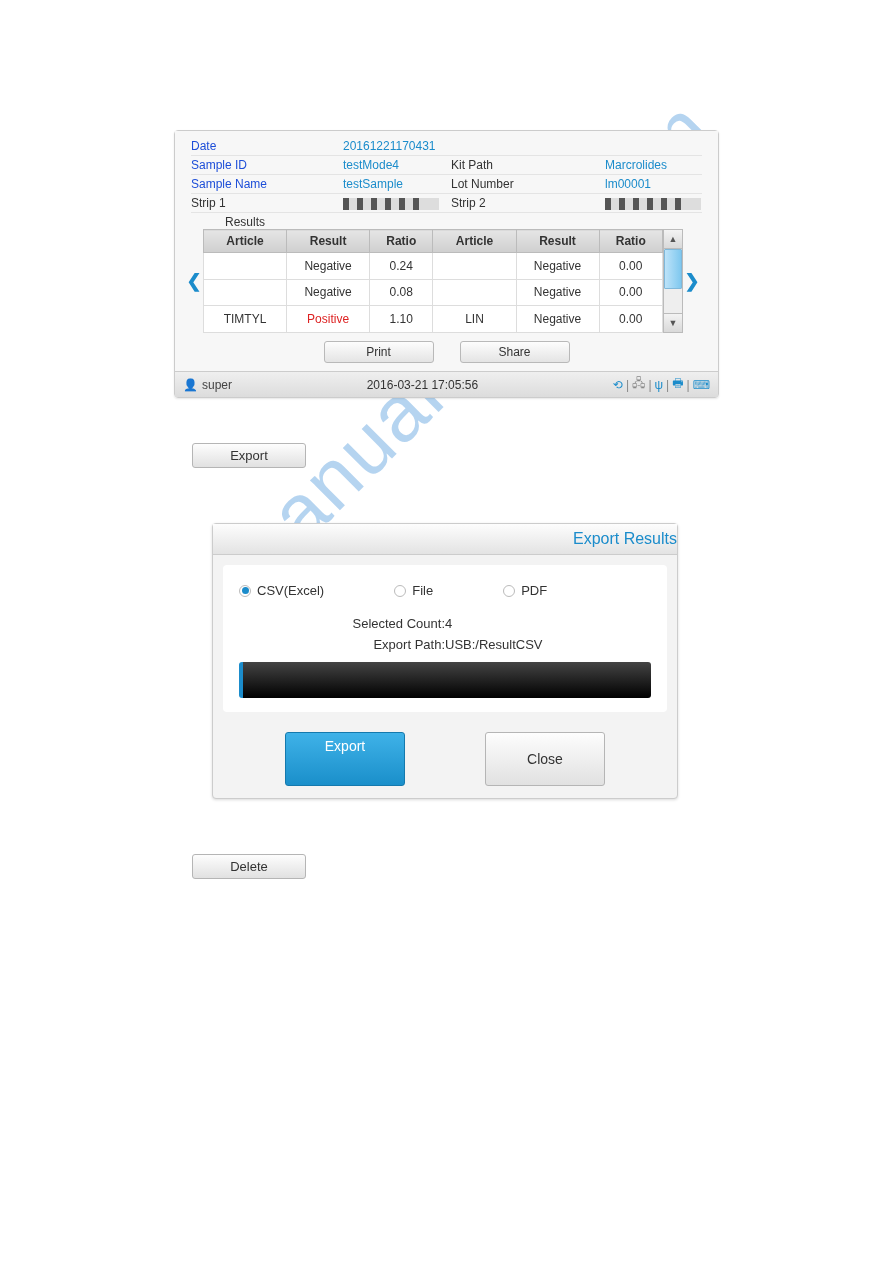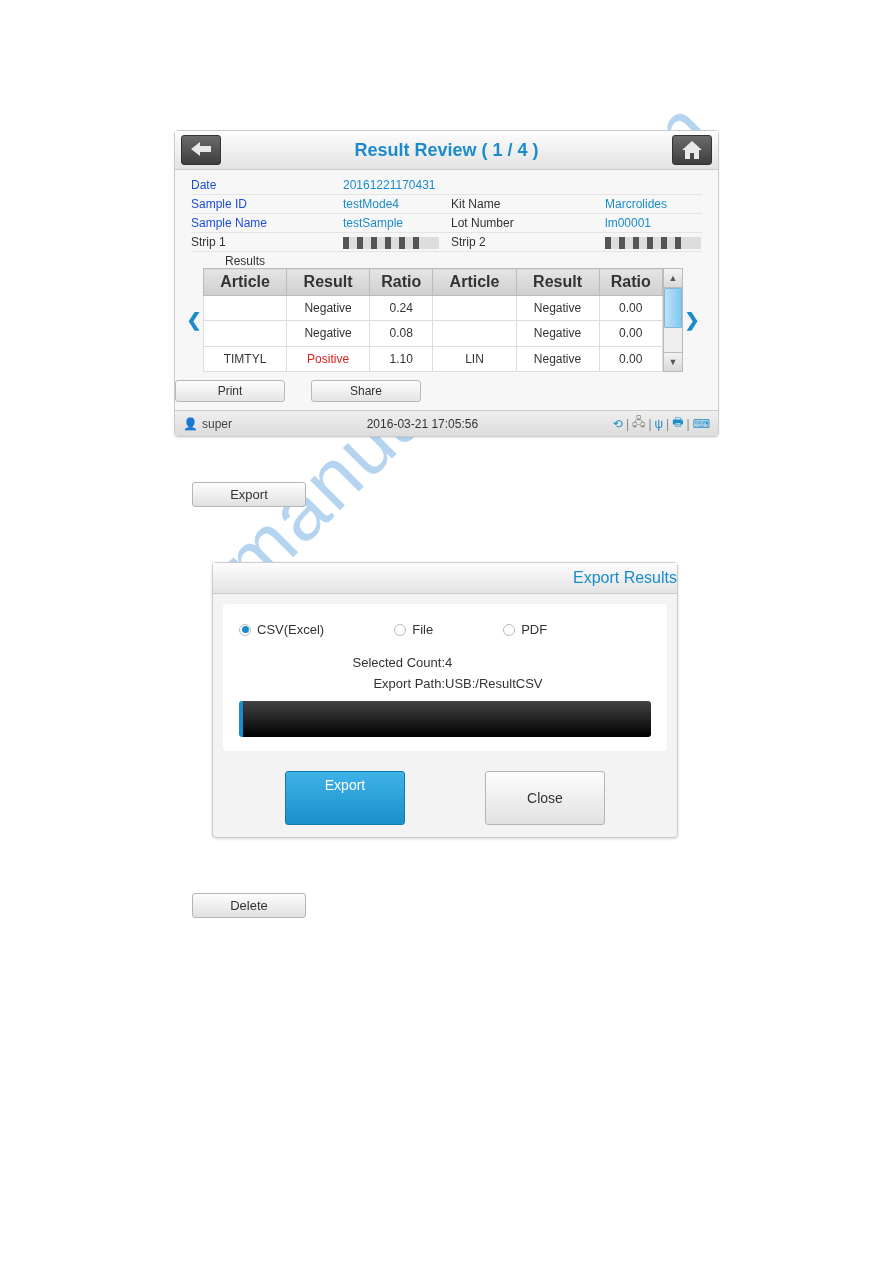--- a/index.html
+++ b/index.html
@@ -134,21 +134,21 @@
     border-collapse: collapse;
     width: 460px;
     font-size: 12px;
     background: #fff;
   }
   table.results th {
     background: linear-gradient(#e5e5e5, #cfcfcf);
     border: 1px solid #bbb;
     padding: 4px 0;
     font-weight: bold;
-    font-size: 16px;
+    font-size: 12px;
   }
   table.results td {
     border: 1px solid #ddd;
     padding: 5px 0;
     text-align: center;
   }
   .pos { color: #d22; }
   .scroll-col {
     width: 20px;
     display: flex;
@@ -180,20 +180,21 @@
     left: 0;
     right: 0;
     height: 40px;
     background: linear-gradient(90deg,#bde3f9,#7fc8ef);
     border: 1px solid #7fb8da;
     border-radius: 1px;
   }
 
   .btn-row {
     display: flex;
+    justify-content: center;
     gap: 26px;
     padding: 8px 0;
   }
   .std-btn {
     min-width: 110px;
     padding: 3px 0;
     background: linear-gradient(#fdfdfd, #e4e4e4);
     border: 1px solid #b9b9b9;
     border-radius: 3px;
     font-size: 12px;
@@ -345,48 +346,31 @@
   }
 </style>
 </head>
 <body>
 
 <div class="watermark">manualshive.com</div>
 
 <div class="page">
 
   <div class="panel1">
-    <div class="panel1-header">
-      <div class="hdr-btn">
-        <span>
-          <svg width="20" height="14" viewBox="0 0 20 14">
-              <polygon points="0,7 9,0 9,4 20,4 20,10 9,10 9,14" fill="#e9e9e9"></polygon>
-            </svg>
-        </span>
-      </div>
-      <div class="hdr-title">Result Review ( 1 / 4 )</div>
-      <div class="hdr-btn home-glyph">
-        <span>
-          <svg width="20" height="18" viewBox="0 0 20 18">
-              <polygon points="10,0 20,9 17,9 17,18 12,18 12,12 8,12 8,18 3,18 3,9 0,9" fill="#e9e9e9"></polygon>
-            </svg>
-        </span>
-      </div>
-    </div>
 
     <div class="body1">
       <div class="meta">
         <div class="meta-row">
           <div class="meta-cell-label">Date</div>
           <div class="meta-cell-val" style="width:auto">20161221170431</div>
         </div>
         <div class="meta-row">
           <div class="meta-cell-label">Sample ID</div>
           <div class="meta-cell-val">testMode4</div>
-          <div class="meta-cell-label2">Kit Name</div>
+          <div class="meta-cell-label2">Kit Path</div>
           <div class="meta-cell-val2">Marcrolides</div>
         </div>
         <div class="meta-row">
           <div class="meta-cell-label">Sample Name</div>
           <div class="meta-cell-val">testSample</div>
           <div class="meta-cell-label2">Lot Number</div>
           <div class="meta-cell-val2">lm00001</div>
         </div>
         <div class="meta-row">
           <div class="meta-cell-label" style="color:#333">Strip 1</div>

